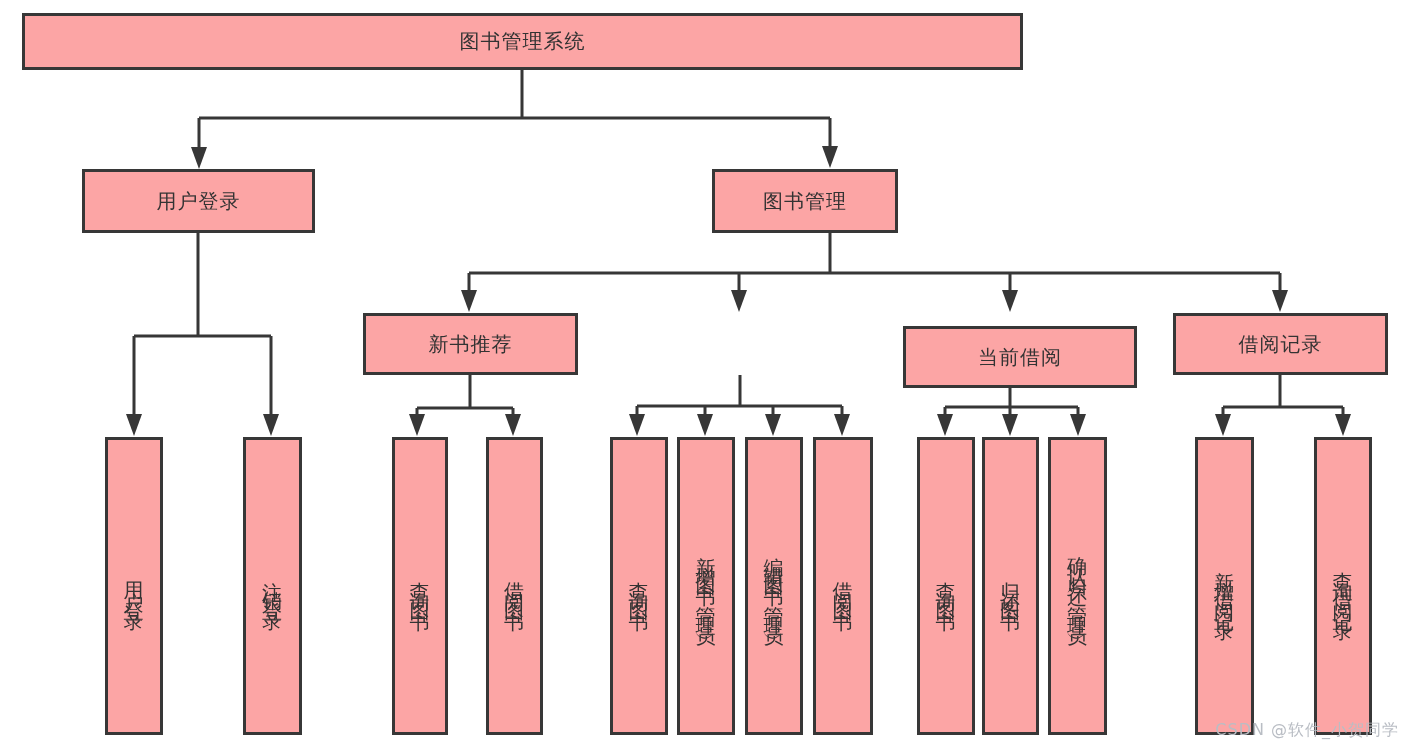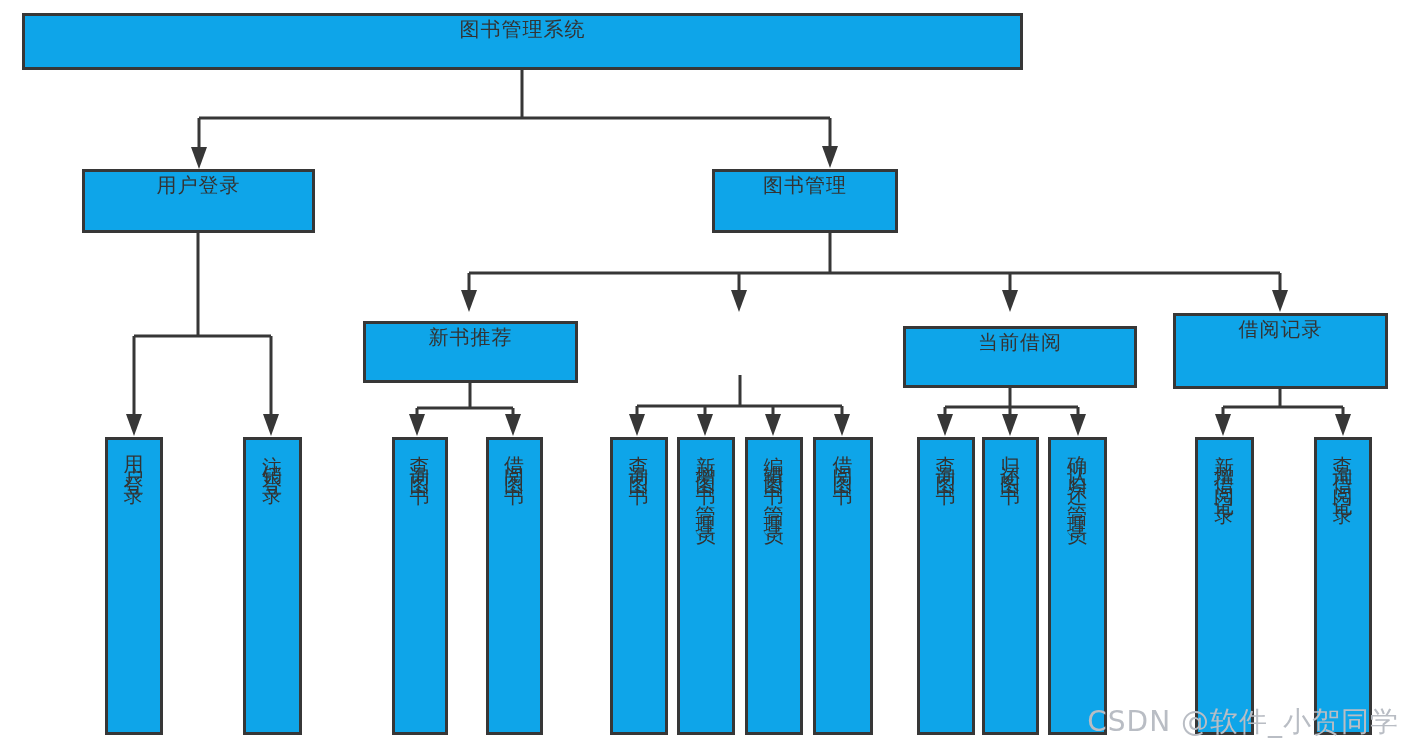--- a/index.html
+++ b/index.html
@@ -3,33 +3,33 @@
 <meta charset="utf-8">
 <style>
   html, body { margin: 0; padding: 0; background: #ffffff; }
   body {
     width: 1405px; height: 747px; position: relative; overflow: hidden;
     font-family: "DejaVu Sans", "Liberation Sans", sans-serif;
   }
   #stage { position: absolute; inset: 0; width: 1405px; height: 747px; }
   svg.connectors { position: absolute; left: 0; top: 0; z-index: 0; }
   .node {
-    position: absolute; box-sizing: border-box; background: #0ea5e9;
+    position: absolute; box-sizing: border-box; background: #fca5a5;
     border: 3px solid #373737; color: #333333; z-index: 1;
-    display: flex; align-items: flex-start; justify-content: center;
+    display: flex; align-items: center; justify-content: center;
     font-size: 20px;
   }
   .node .h-label { letter-spacing: 1px; white-space: nowrap; }
   .node.leaf .v-label {
     writing-mode: vertical-rl; text-orientation: mixed;
     letter-spacing: 10px; line-height: 1; white-space: nowrap;
   }
   .watermark {
     position: absolute; right: 6px; bottom: 6px; z-index: 3;
-    font-size: 28px; color: #b9bdc4; letter-spacing: 1px; white-space: nowrap;
+    font-size: 16px; color: #b9bdc4; letter-spacing: 1px; white-space: nowrap;
   }
 </style>
 </head>
 <body>
 
 <div id="stage">
 
   <svg class="connectors" width="1405" height="747" viewBox="0 0 1405 747">
     <g stroke="#373737" stroke-width="3" fill="none">
 
@@ -74,27 +74,27 @@
     <span class="h-label">图书管理系统</span>
   </div>
 
   <div class="node" style="left:82px;top:169px;width:233px;height:64px">
     <span class="h-label">用户登录</span>
   </div>
   <div class="node" style="left:712px;top:169px;width:186px;height:64px">
     <span class="h-label">图书管理</span>
   </div>
 
-  <div class="node" style="left:363px;top:321px;width:215px;height:62px">
+  <div class="node" style="left:363px;top:313px;width:215px;height:62px">
     <span class="h-label">新书推荐</span>
   </div>
   <div class="node" style="left:903px;top:326px;width:234px;height:62px">
     <span class="h-label">当前借阅</span>
   </div>
-  <div class="node" style="left:1173px;top:313px;width:215px;height:76px">
+  <div class="node" style="left:1173px;top:313px;width:215px;height:62px">
     <span class="h-label">借阅记录</span>
   </div>
 
   <div class="node leaf" style="left:105px;top:437px;width:58px;height:298px">
     <span class="v-label">用户登录</span>
   </div>
   <div class="node leaf" style="left:243px;top:437px;width:59px;height:298px">
     <span class="v-label">注销登录</span>
   </div>
 

